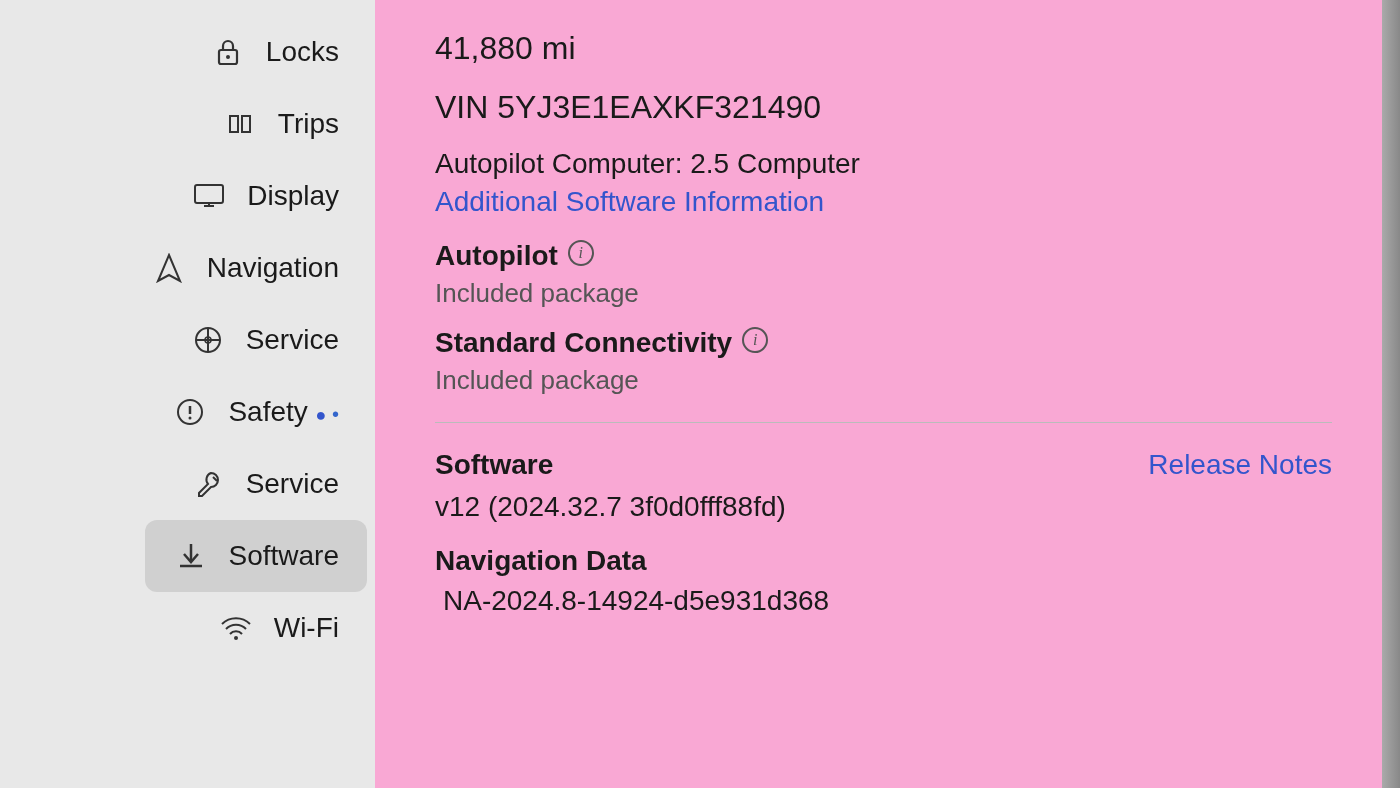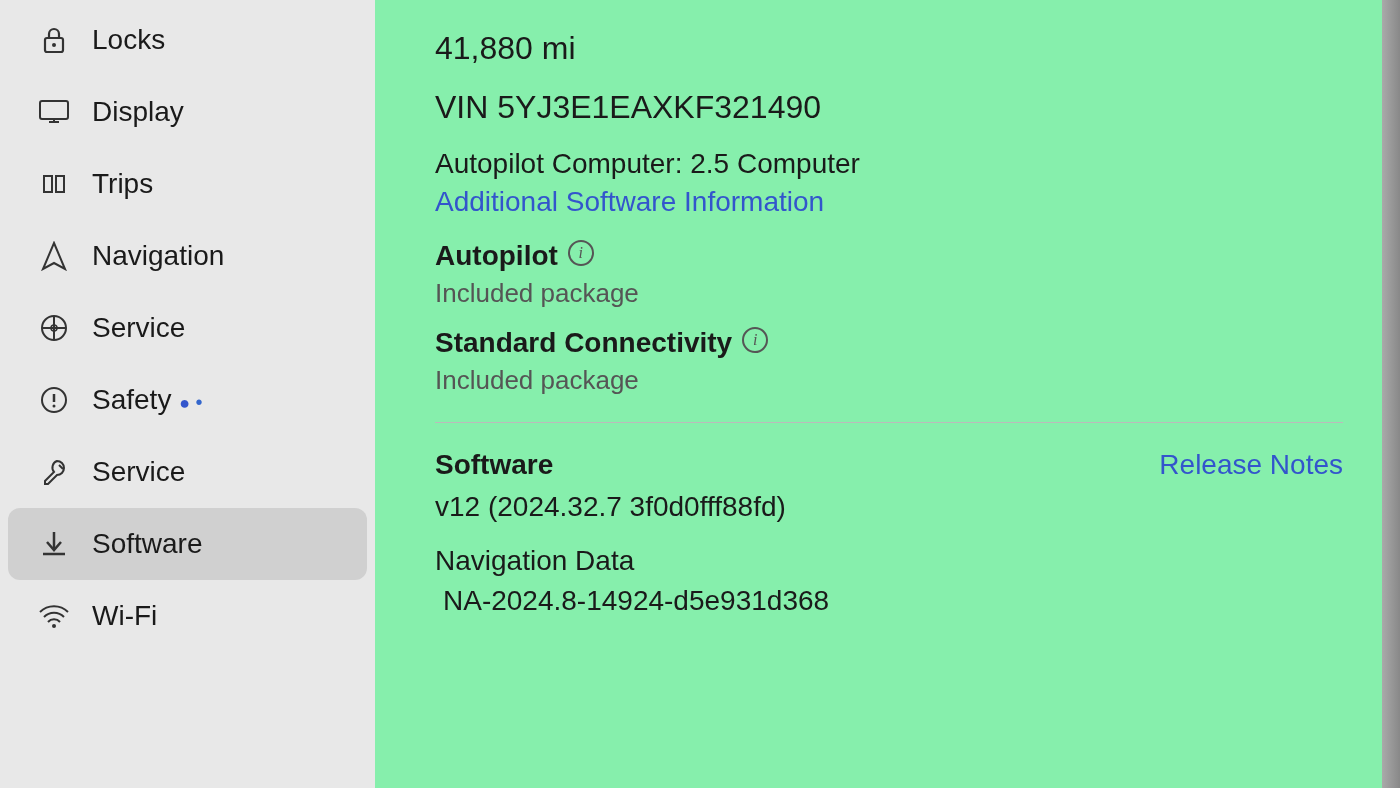--- a/index.html
+++ b/index.html
@@ -17,21 +17,22 @@
       overflow: hidden;
     }
 
     .sidebar {
       width: 375px;
       height: 100%;
       background-color: #e8e8e8;
       flex-shrink: 0;
       display: flex;
       flex-direction: column;
-      padding-top: 4px;
+      padding-top: 16px;
+      align-items: flex-end;
     }
 
     .sidebar-item {
       display: flex;
       align-items: center;
       padding: 18px 28px;
       cursor: pointer;
       border-radius: 12px;
       margin: 0 8px;
     }
@@ -59,22 +60,22 @@
     }
 
     .sidebar-item-label.with-dot::after {
       content: ' •';
       color: #3366cc;
       font-size: 20px;
     }
 
     .main-content {
       flex: 1;
-      background-color: #86efac;
-      padding: 30px 39px 30px 60px;
+      background-color: #f9a8d4;
+      padding: 30px 50px 30px 60px;
       overflow-y: auto;
     }
 
     .mileage {
       font-size: 32px;
       font-weight: 400;
       color: #1a1a1a;
       margin-bottom: 22px;
     }
 
@@ -149,21 +150,21 @@
     }
 
     .software-version {
       font-size: 28px;
       color: #1a1a1a;
       margin-bottom: 22px;
     }
 
     .nav-data-title {
       font-size: 28px;
-      font-weight: 400;
+      font-weight: 700;
       color: #1a1a1a;
       margin-bottom: 8px;
     }
 
     .nav-data-value {
       font-size: 28px;
       color: #1a1a1a;
       margin-left: 8px;
     }
 
@@ -185,37 +186,37 @@
         <path d="M7 12V8a5 5 0 0110 0v4" stroke="#333" stroke-width="2.2" fill="none"></path>
         <circle cx="12" cy="19" r="2" fill="#333"></circle>
       </svg>
     </div>
     <span class="sidebar-item-label">Locks</span>
   </div>
 
 
   <div class="sidebar-item">
     <div class="sidebar-item-icon">
+      <svg width="28" height="28" viewBox="0 0 28 28" fill="none" xmlns="http://www.w3.org/2000/svg">
+        <path d="M4 6h8v16H4z" stroke="#333" stroke-width="2" fill="none"></path>
+        <path d="M16 6h8v16h-8z" stroke="#333" stroke-width="2" fill="none"></path>
+      </svg>
+    </div>
+    <span class="sidebar-item-label">Trips</span>
+  </div>
+
+  <div class="sidebar-item">
+    <div class="sidebar-item-icon">
       <svg width="30" height="24" viewBox="0 0 30 24" fill="none" xmlns="http://www.w3.org/2000/svg">
         <rect x="1" y="1" width="28" height="18" rx="2" stroke="#333" stroke-width="2" fill="none"></rect>
         <line x1="10" y1="22" x2="20" y2="22" stroke="#333" stroke-width="2"></line>
         <line x1="15" y1="19" x2="15" y2="22" stroke="#333" stroke-width="2"></line>
       </svg>
     </div>
     <span class="sidebar-item-label">Display</span>
-  </div>
-
-  <div class="sidebar-item">
-    <div class="sidebar-item-icon">
-      <svg width="28" height="28" viewBox="0 0 28 28" fill="none" xmlns="http://www.w3.org/2000/svg">
-        <path d="M4 6h8v16H4z" stroke="#333" stroke-width="2" fill="none"></path>
-        <path d="M16 6h8v16h-8z" stroke="#333" stroke-width="2" fill="none"></path>
-      </svg>
-    </div>
-    <span class="sidebar-item-label">Trips</span>
   </div>
 
   <div class="sidebar-item">
     <div class="sidebar-item-icon">
       <svg width="26" height="30" viewBox="0 0 26 30" fill="none" xmlns="http://www.w3.org/2000/svg">
         <polygon points="13,2 24,28 13,22 2,28" stroke="#333" stroke-width="2" fill="none"></polygon>
       </svg>
     </div>
     <span class="sidebar-item-label">Navigation</span>
   </div>

